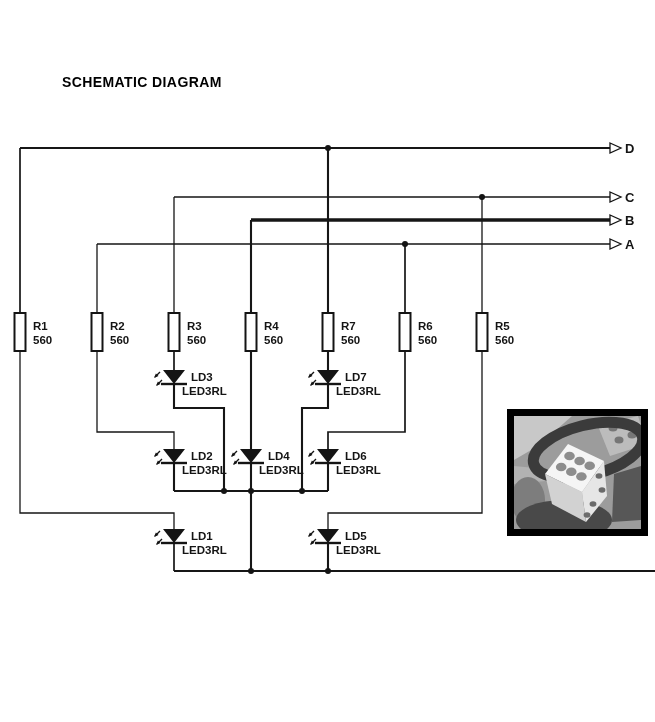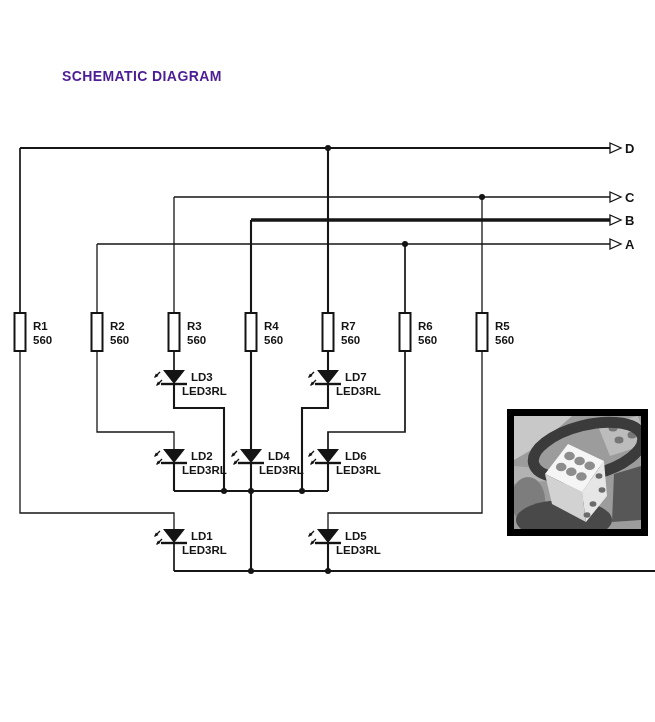--- a/index.html
+++ b/index.html
@@ -1,19 +1,19 @@
 <!DOCTYPE html>
 <html><head>
 <meta charset="utf-8">
 <style>
   html,body{margin:0;padding:0;background:#ffffff;}
   .canvas{position:relative;width:655px;height:722px;background:#ffffff;
           font-family:"Liberation Sans",sans-serif;overflow:hidden;}
-  .title{position:absolute;left:62px;top:68px;font-size:14px;font-weight:bold;
-         letter-spacing:.4px;color:#4c1d95;}
+  .title{position:absolute;left:62px;top:74px;font-size:14px;font-weight:bold;
+         letter-spacing:.4px;color:#000000;}
   svg.sheet{position:absolute;left:0;top:0;}
   text{font-family:"Liberation Sans",sans-serif;font-weight:bold;fill:#141414;}
   .lbl{font-size:11.5px;}
   .sig{font-size:13px;}
 </style>
 </head>
 <body>
 
 <div class="canvas">
   <div class="title">SCHEMATIC DIAGRAM</div>

